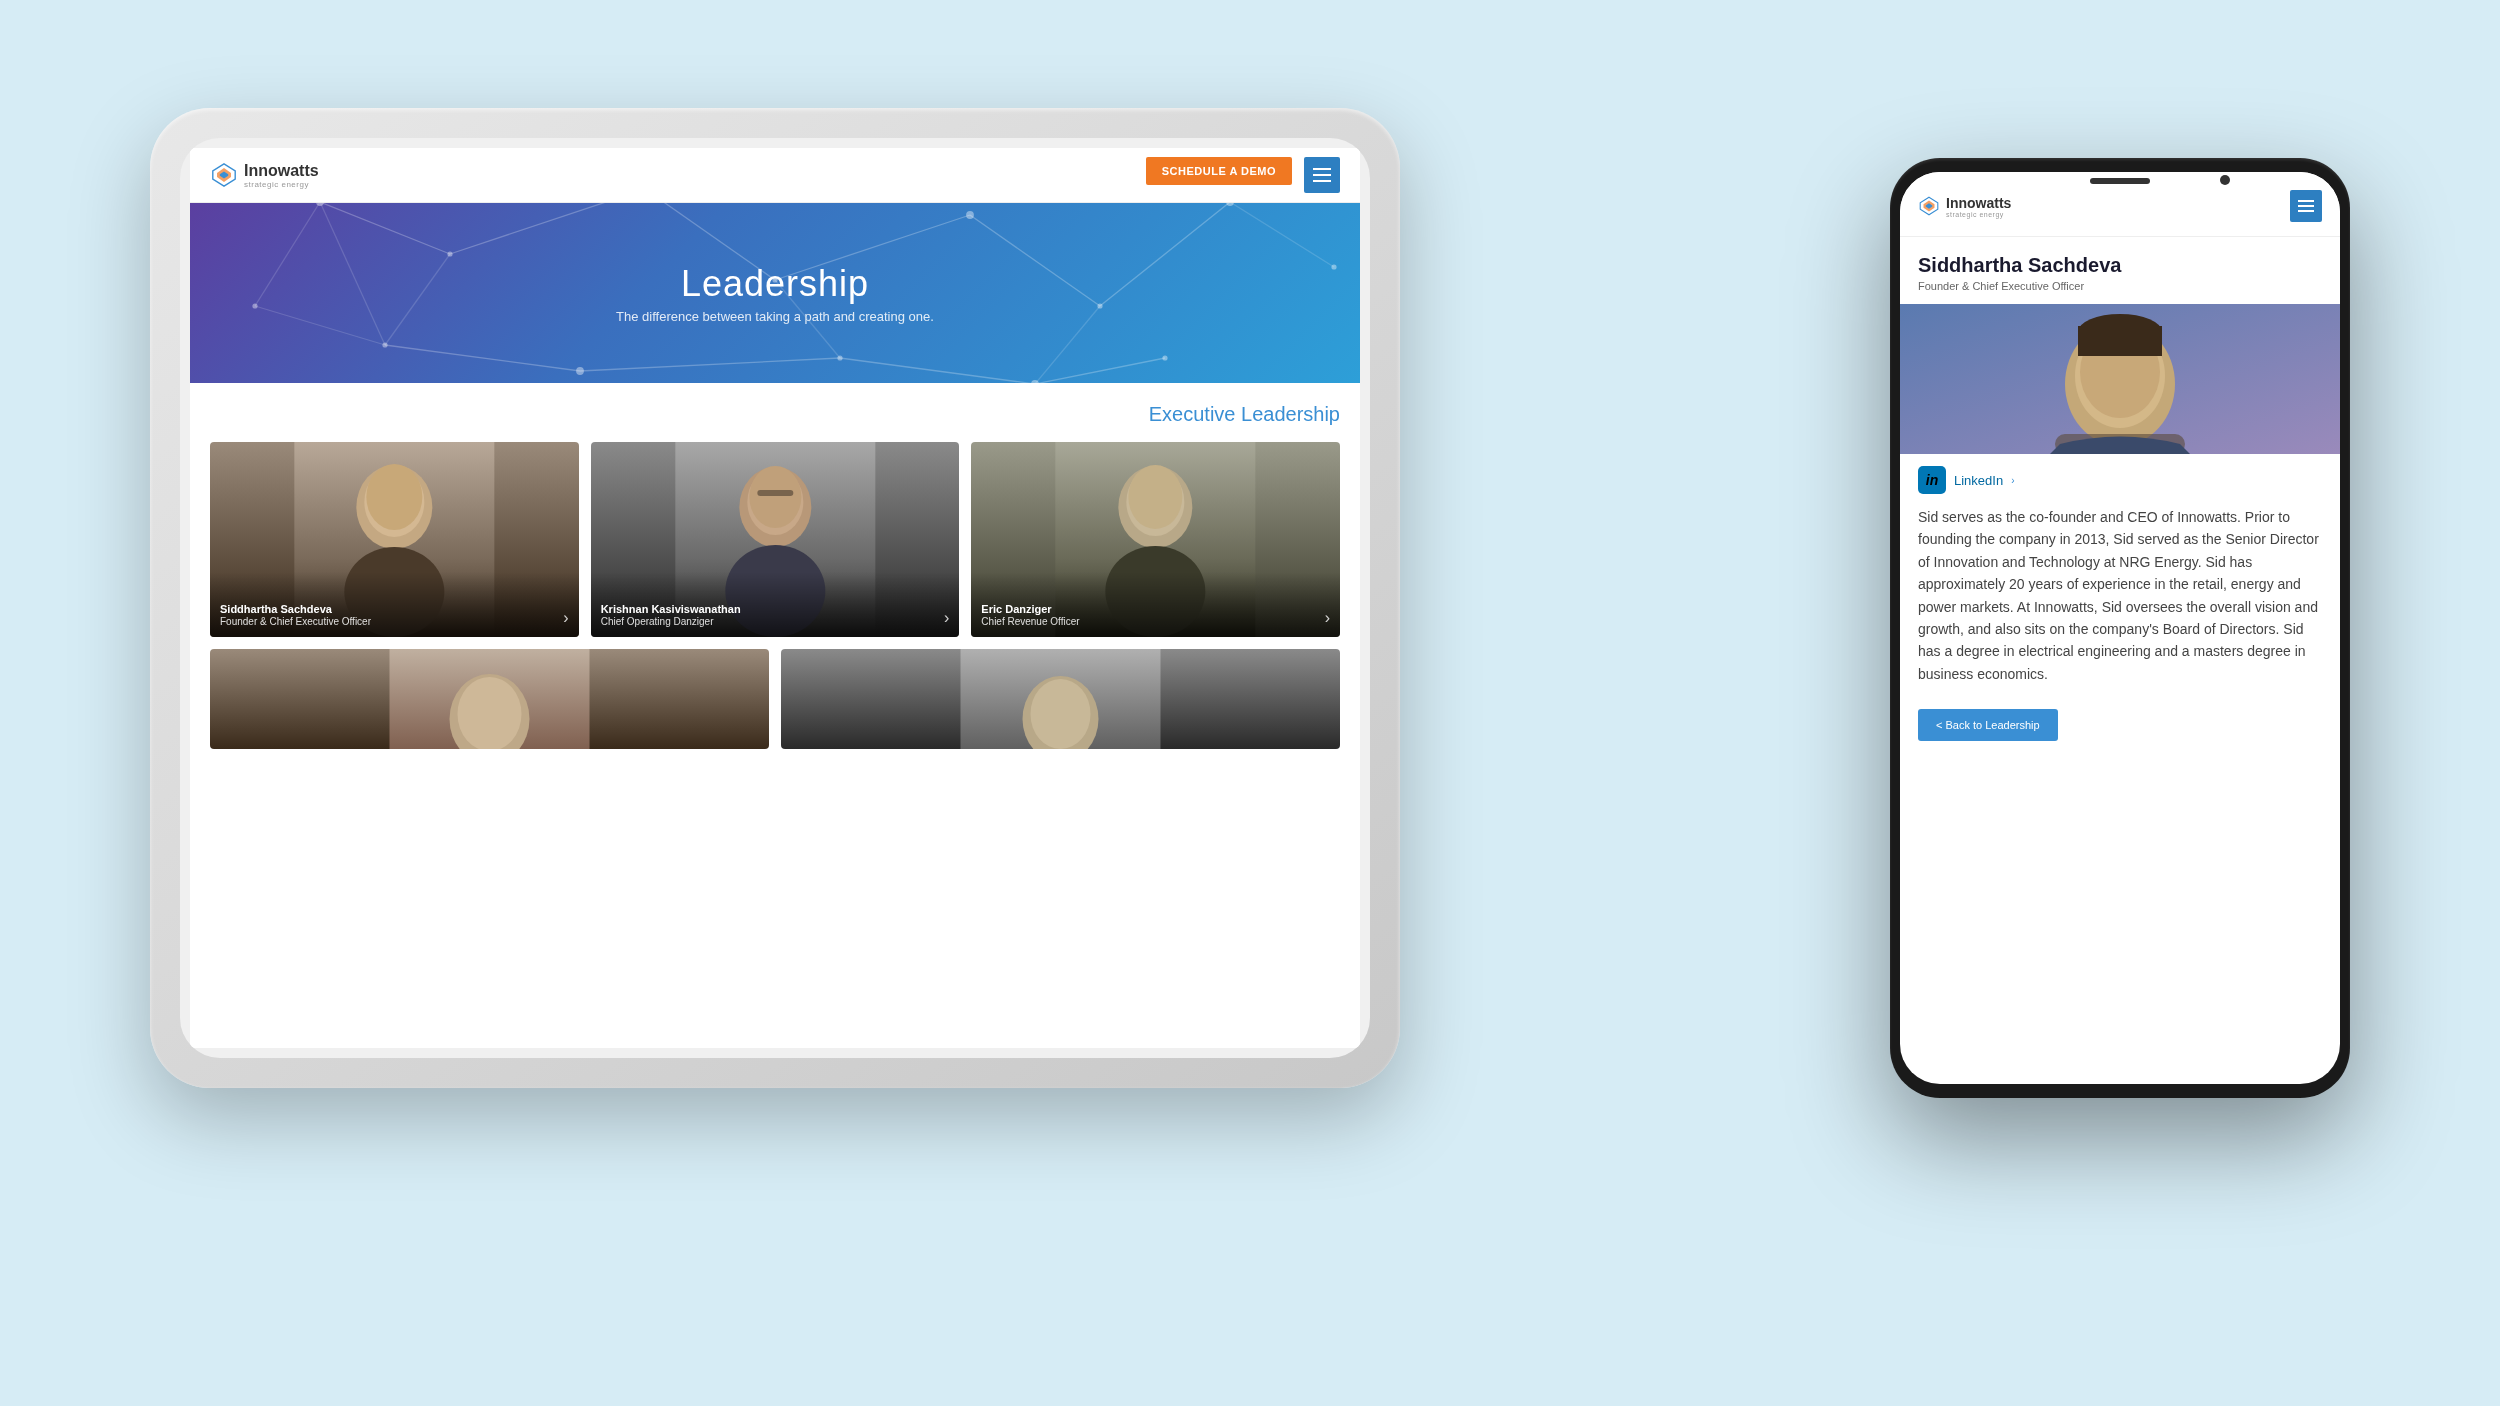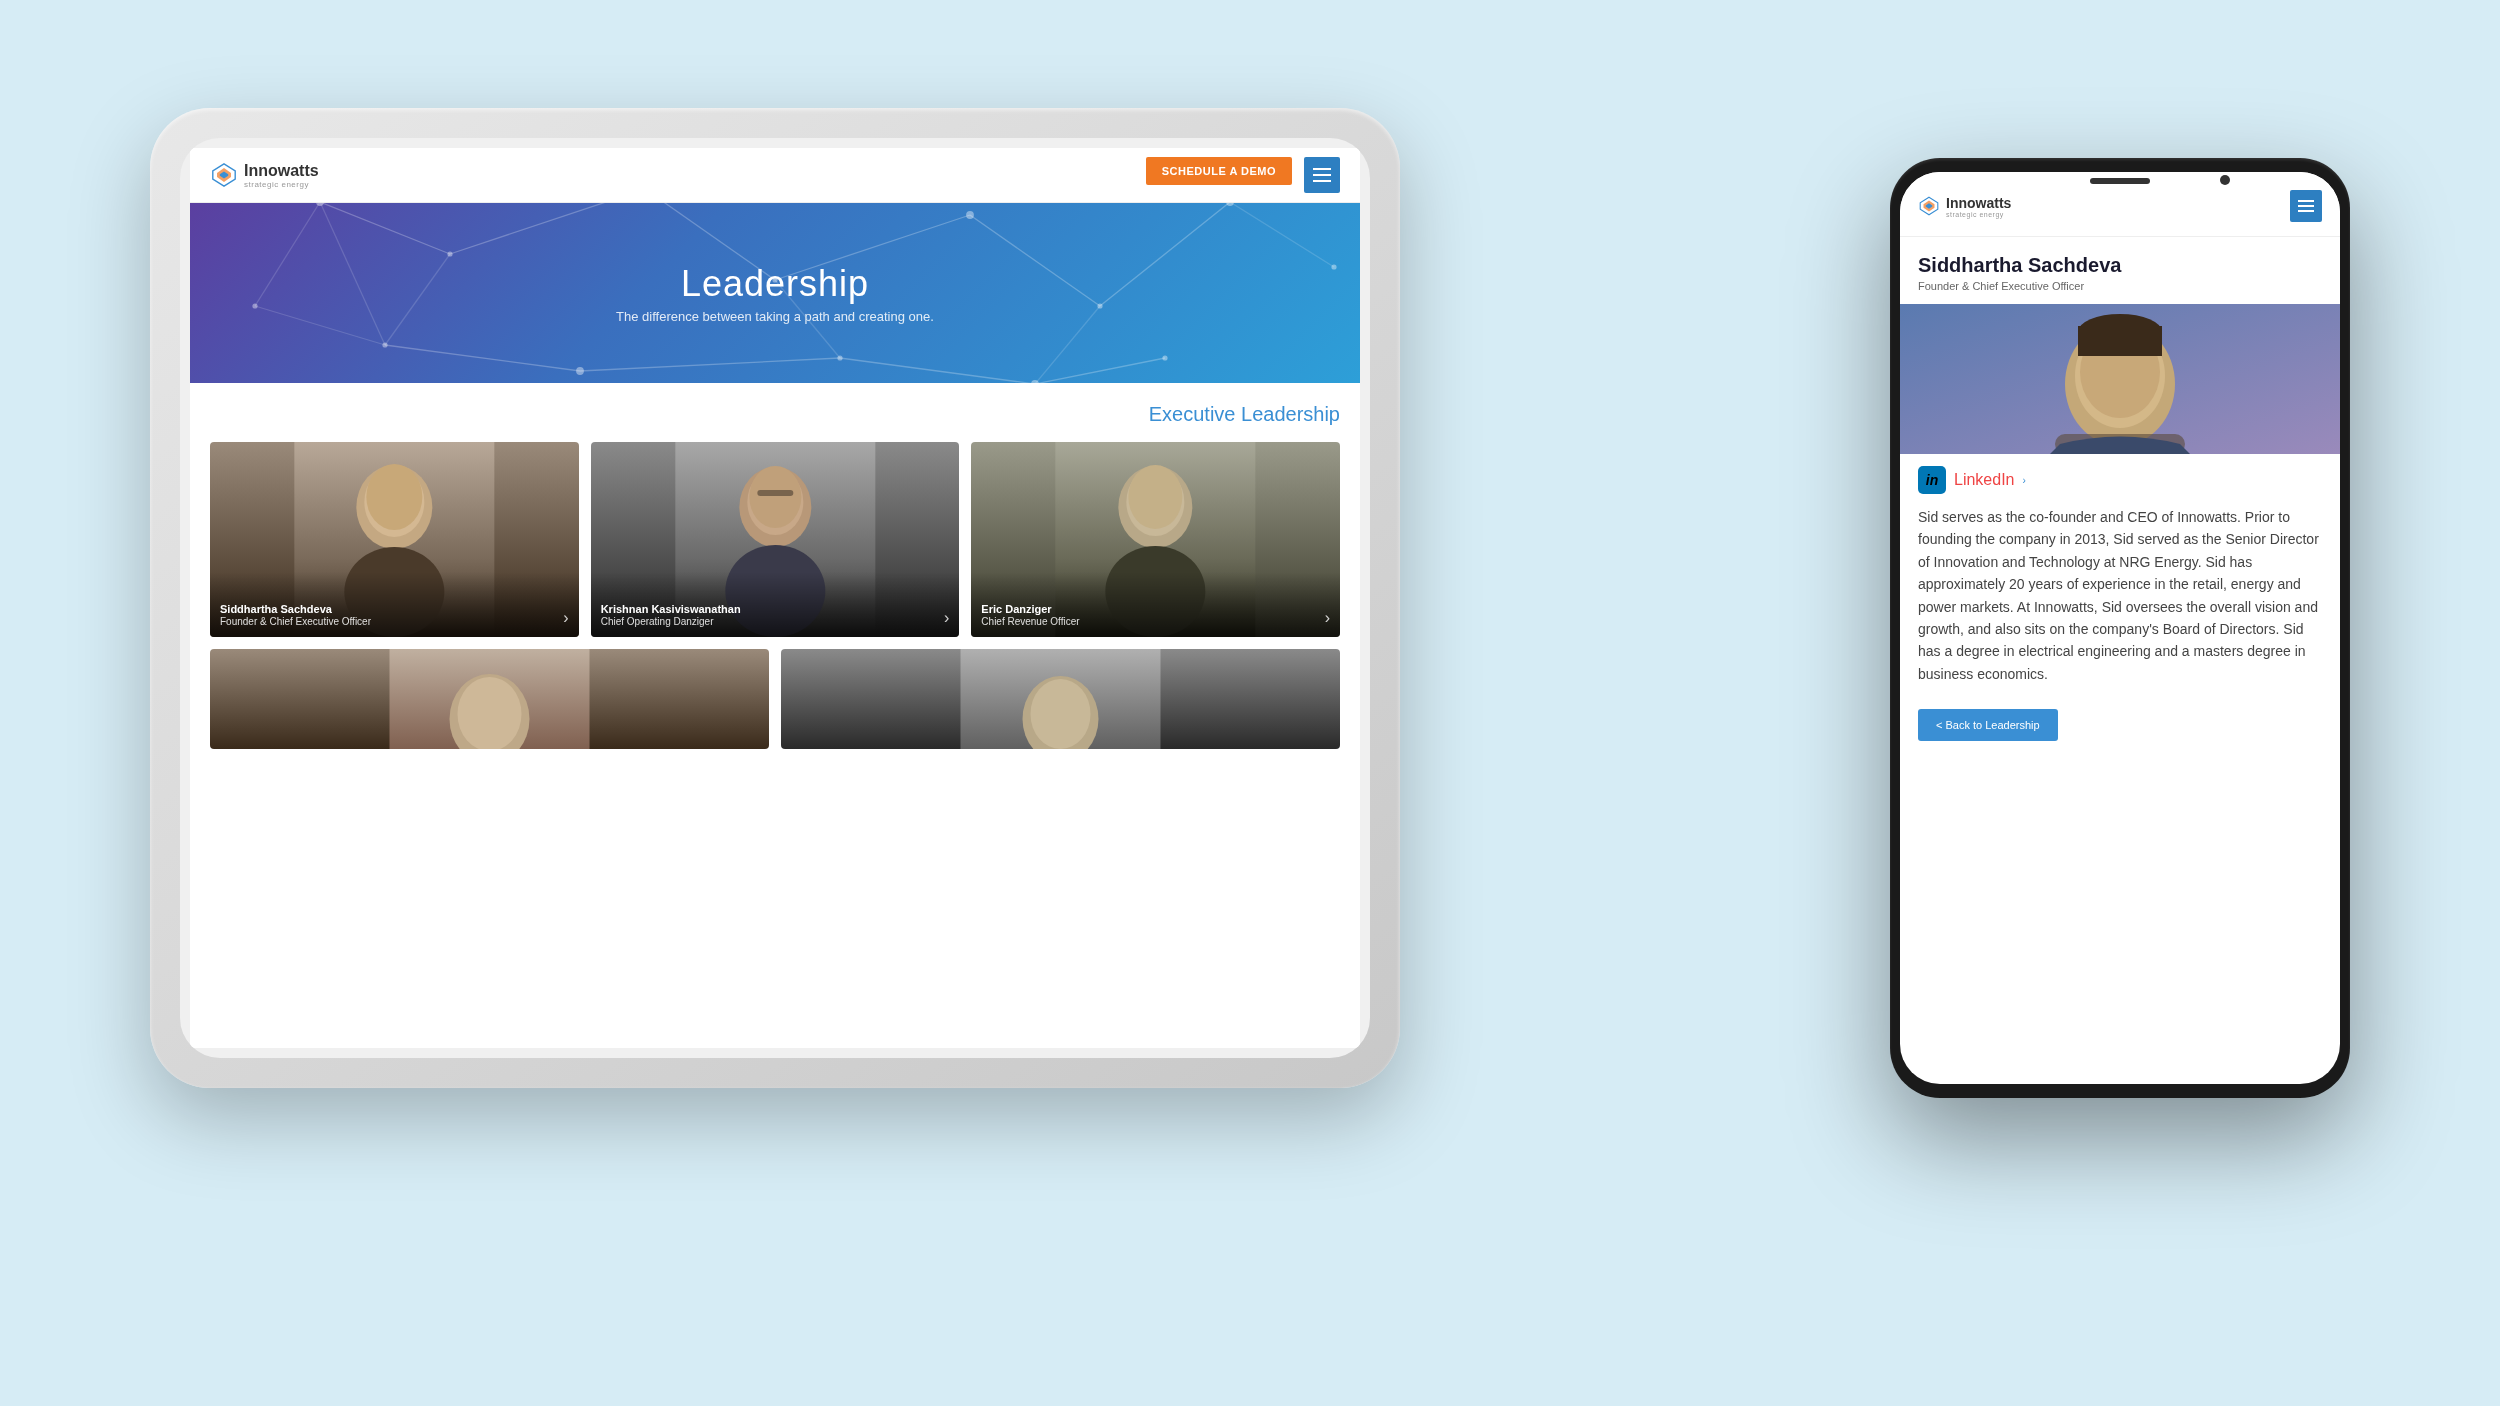--- a/index.html
+++ b/index.html
@@ -352,22 +352,22 @@
       display: flex;
       align-items: center;
       justify-content: center;
       color: #000000;
       font-size: 14px;
       font-weight: 700;
       font-style: italic;
     }
 
     .linkedin-text {
-      color: #ef4444;
-      font-size: 16px;
+      color: #0369a1;
+      font-size: 13px;
     }
 
     .linkedin-arrow {
       color: #3a8fd4;
       font-size: 10px;
     }
 
     
     .phone-bio {
       padding: 0 18px 16px;

